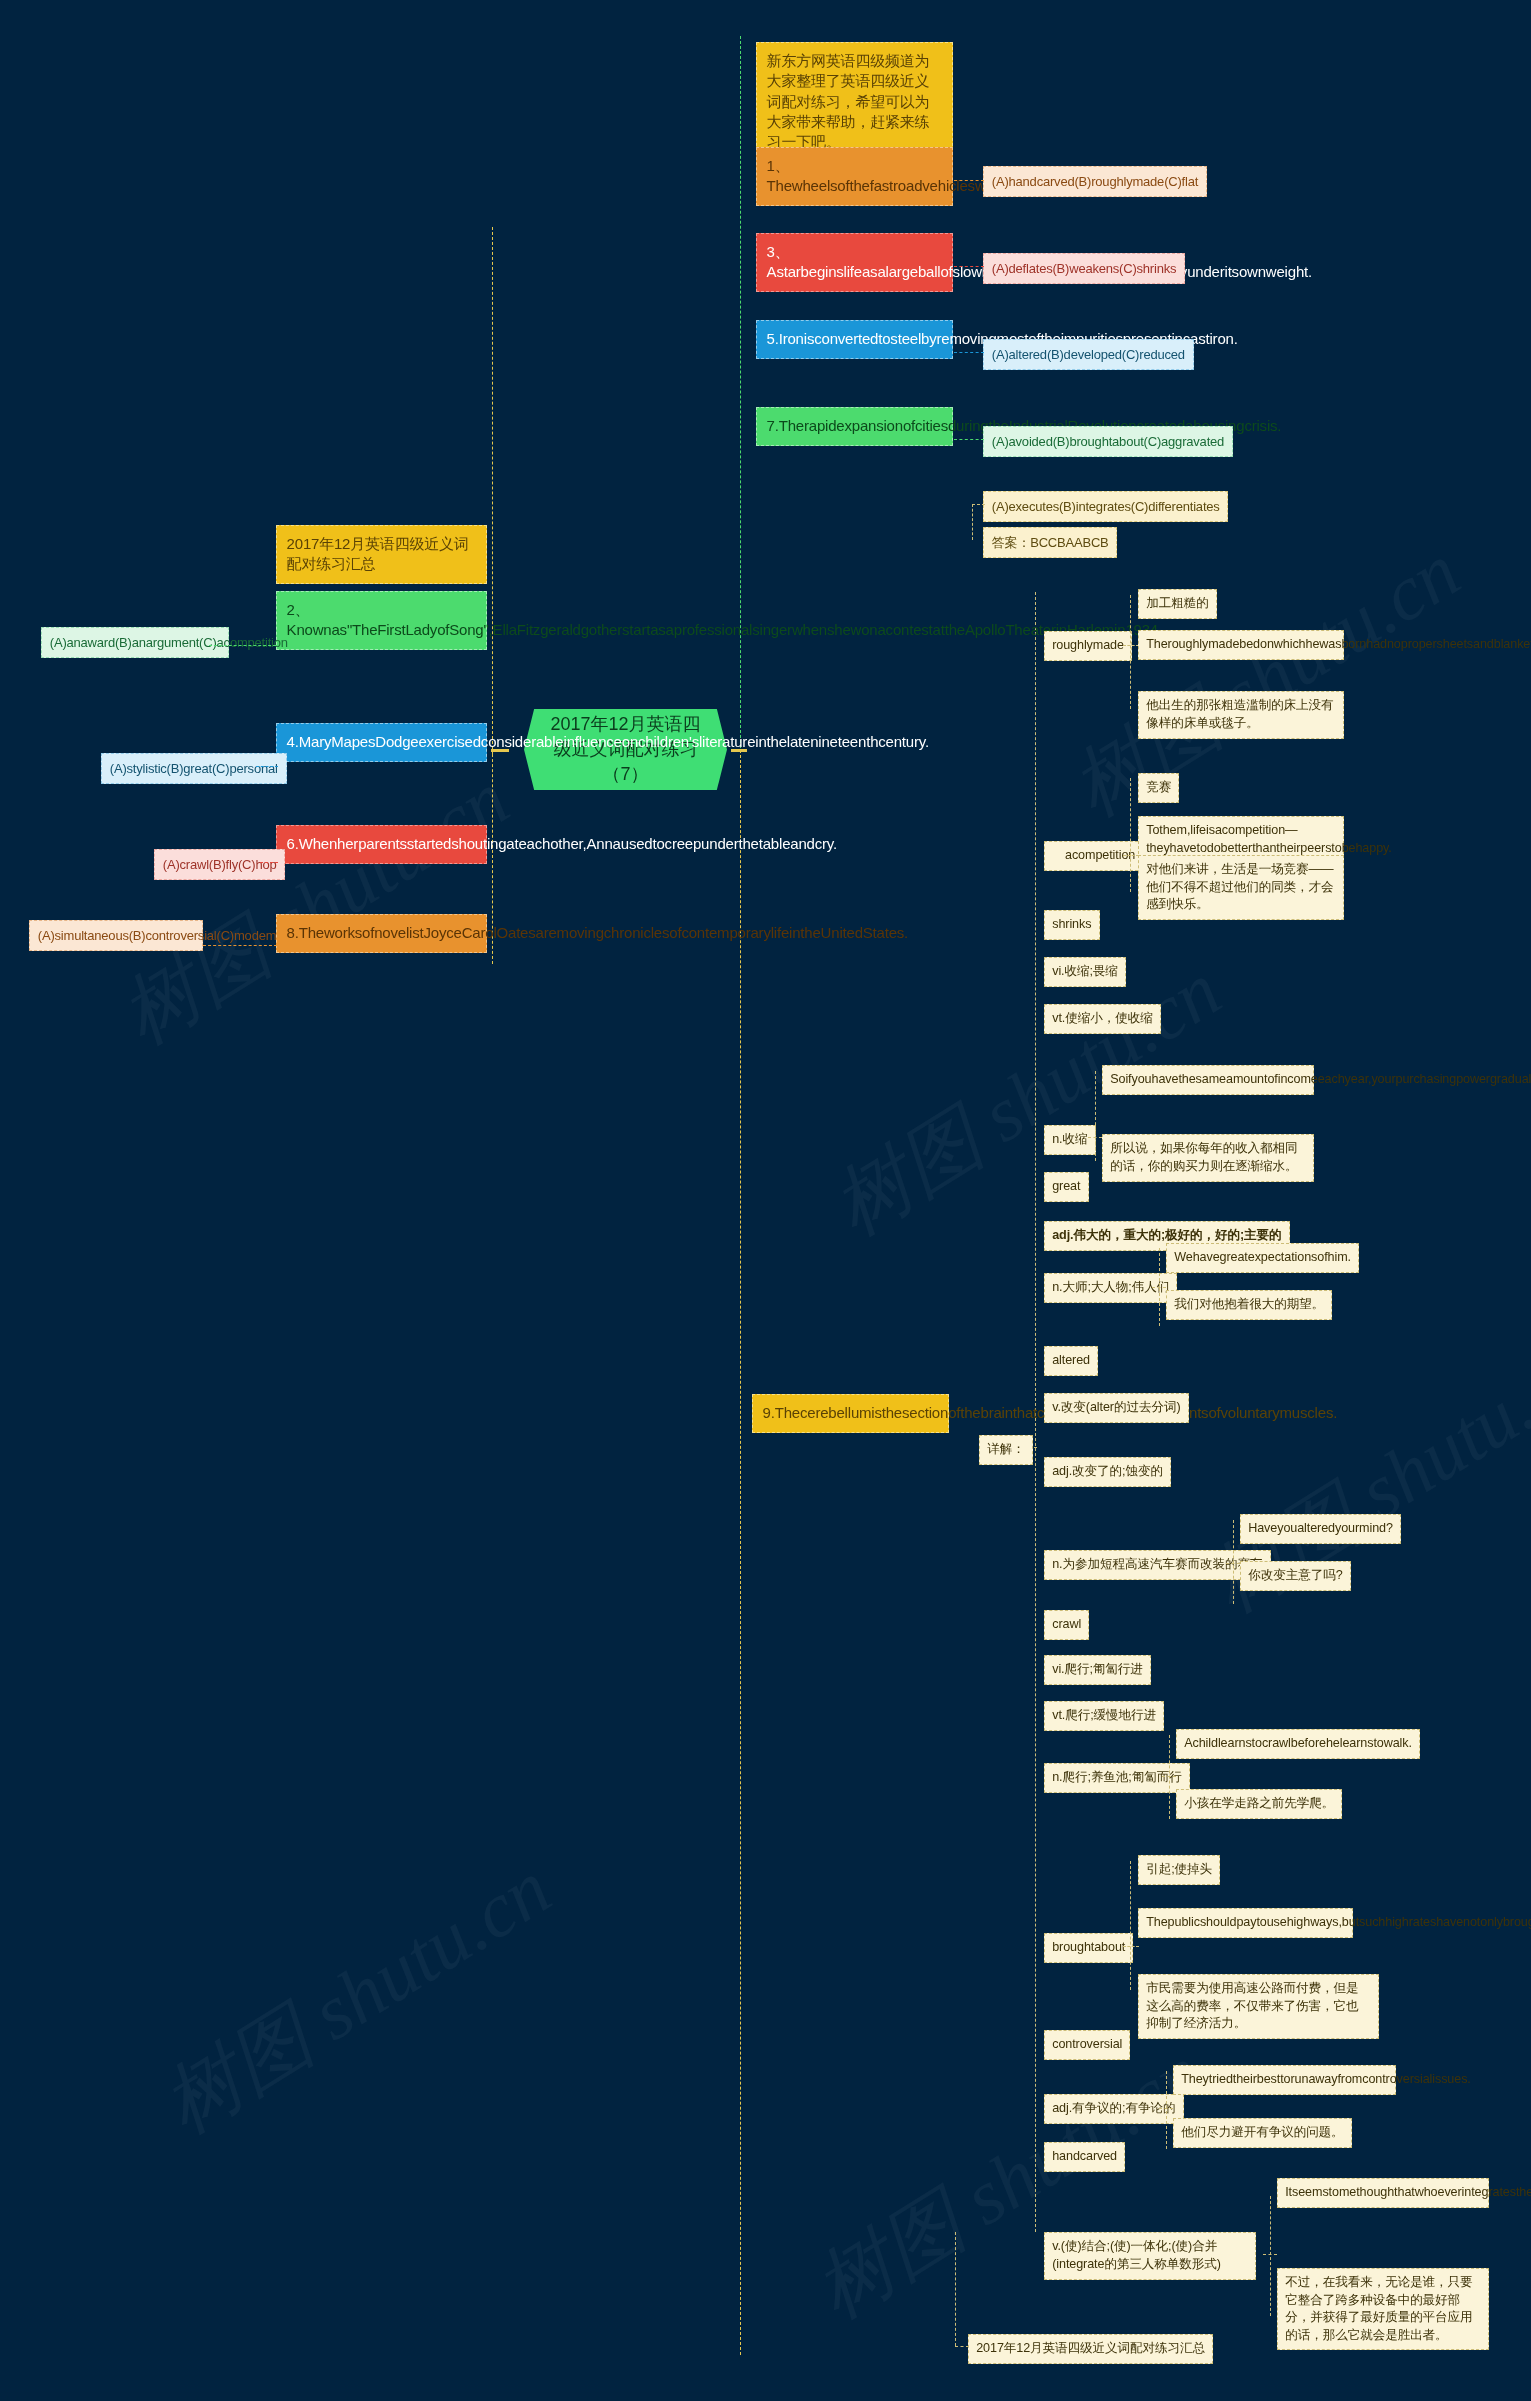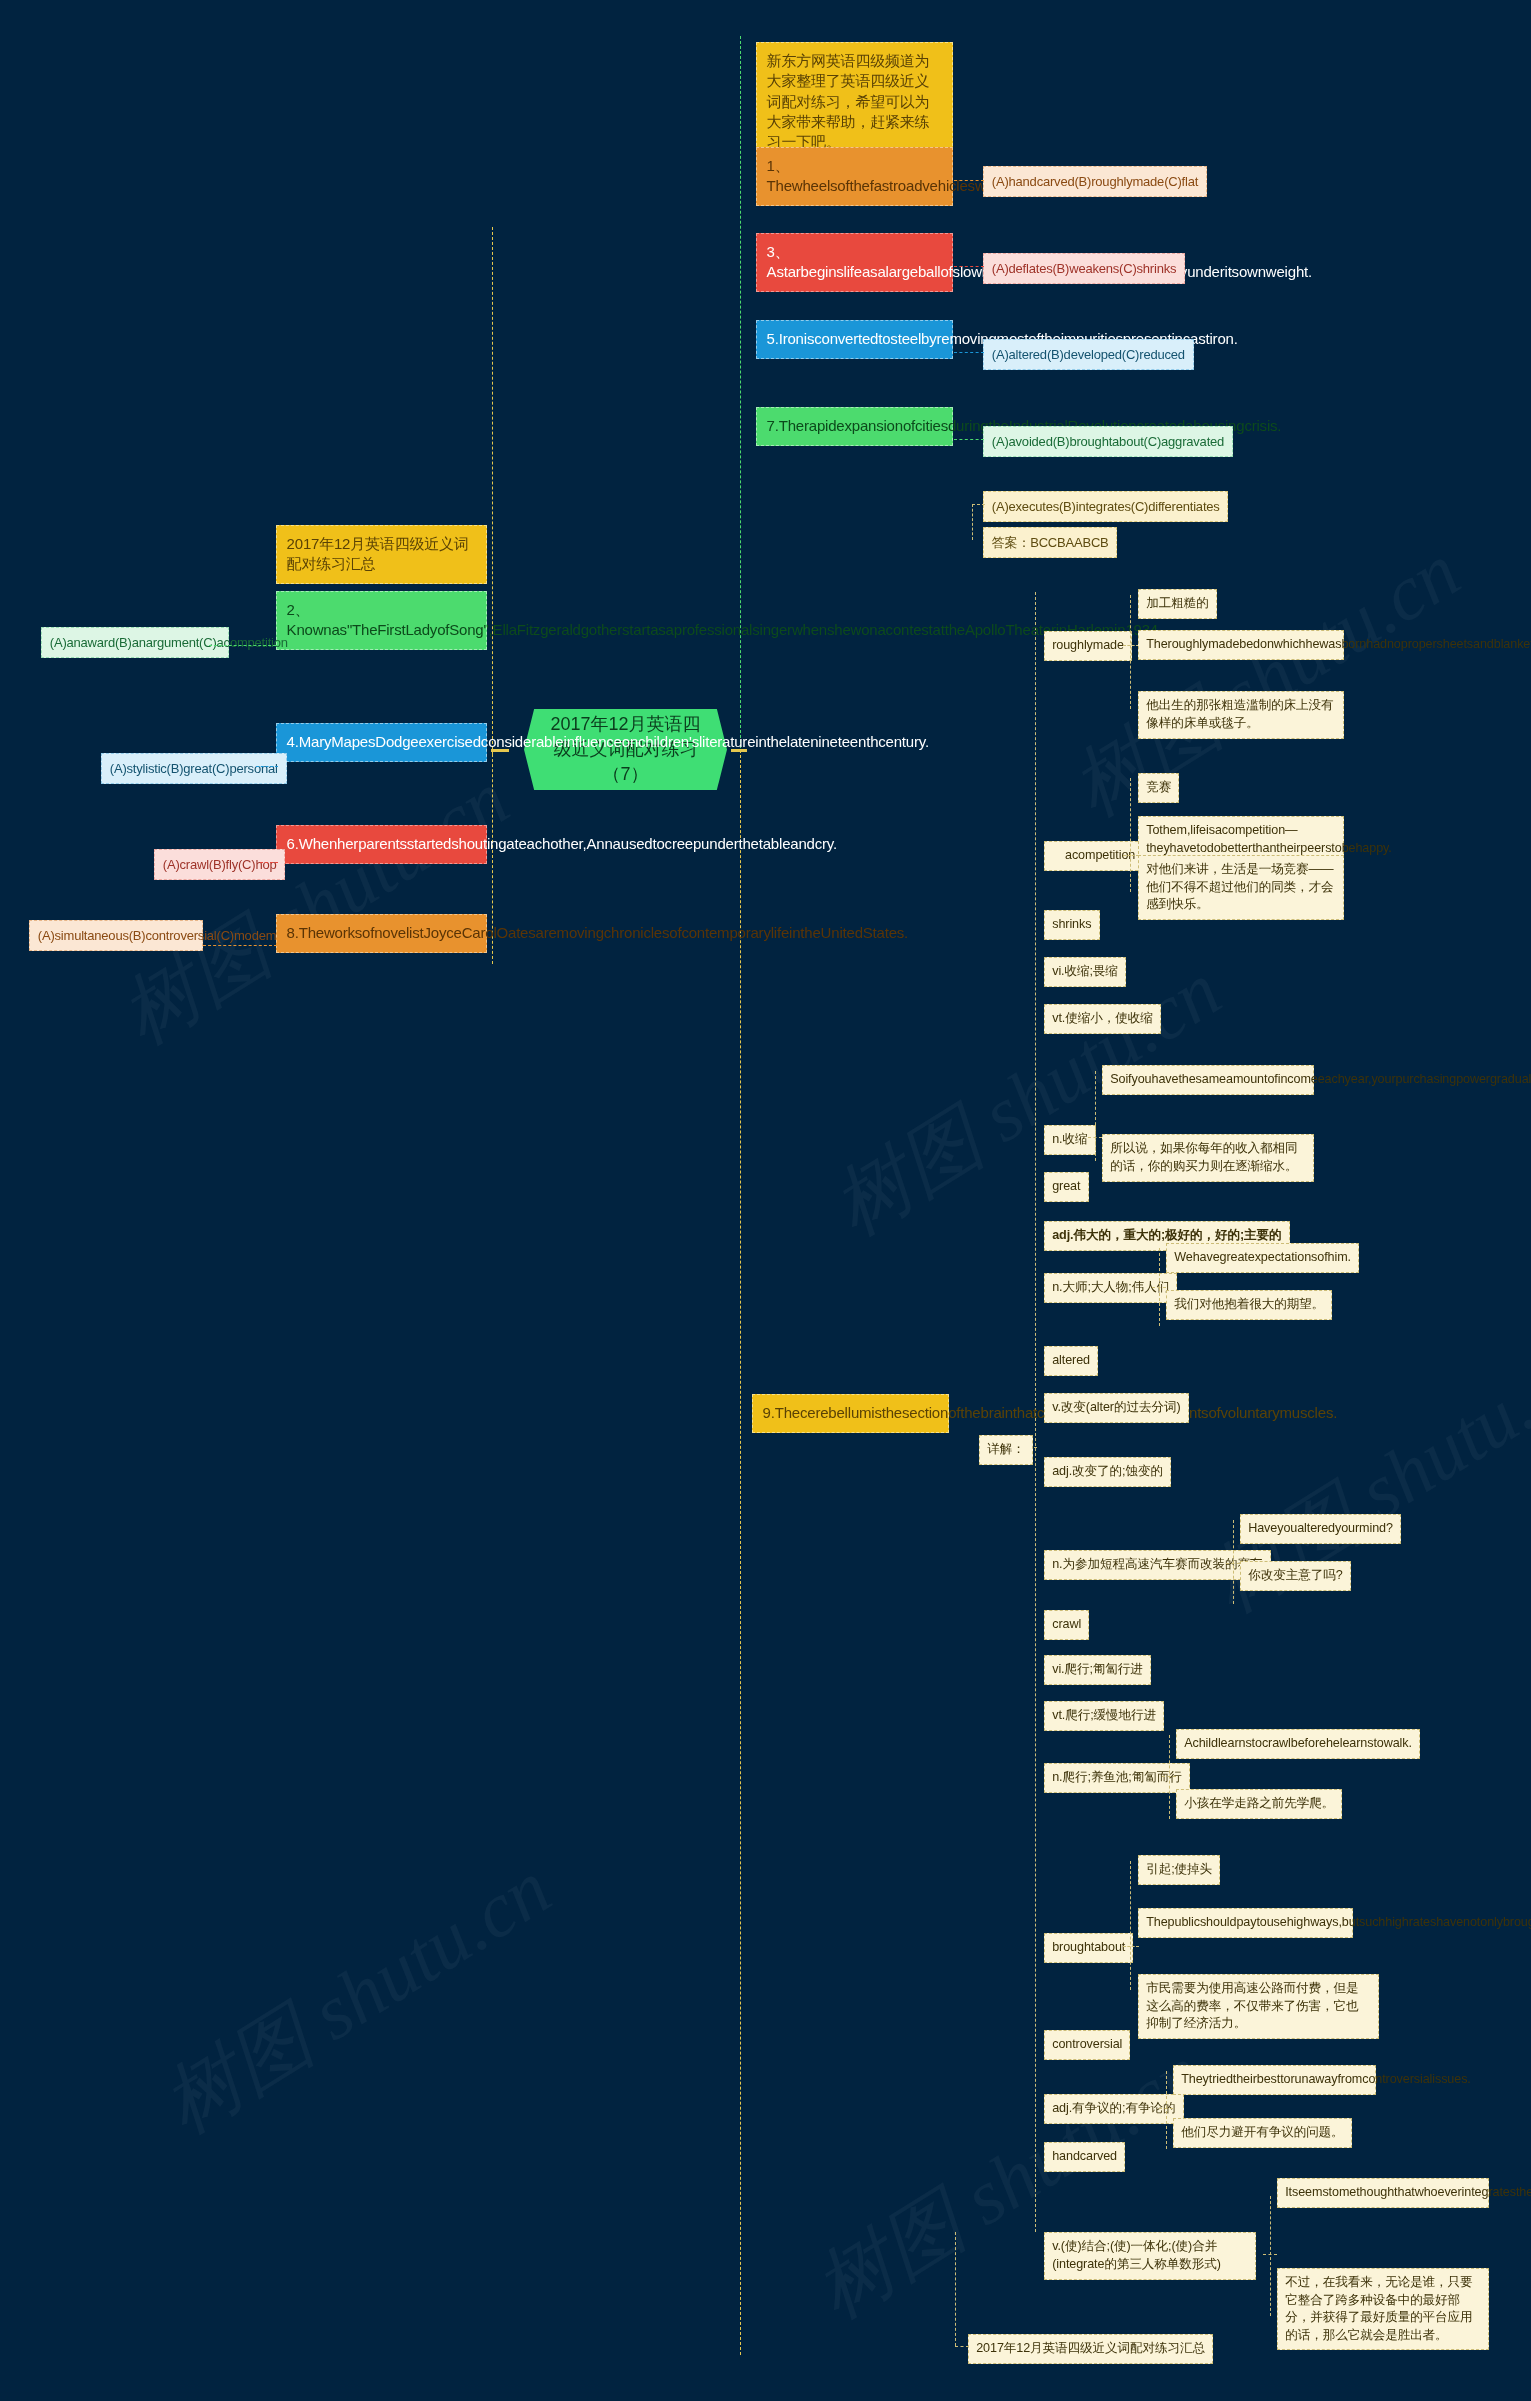--- a/index.html
+++ b/index.html
@@ -286,21 +286,21 @@
 </div>
 
 <div class="d" style="left:1044px;top:2030px;">
   <span>controversial</span>
 </div>
 <div class="d" style="left:1044px;top:2094px;">
   <span>adj.有争议的;有争论的</span>
 </div>
 <div class="ln vspine" style="left:1166px;top:2071px;height:78px;"></div>
 <div class="ln hln" style="left:1159px;top:2108px;width:14.4px;"></div>
-<div class="d" style="left:1173px;top:2065px;width:203px;">
+<div class="d" style="left:1173px;top:2065px;width:223px;">
   <span>Theytriedtheirbesttorunawayfromcontroversialissues.</span>
 </div>
 <div class="d" style="left:1173px;top:2118px;white-space:nowrap;">
   <span>他们尽力避开有争议的问题。</span>
 </div>
 
 <div class="d" style="left:1044px;top:2142px;">
   <span>handcarved</span>
 </div>
 <div class="d" style="left:1044px;top:2232px;width:212px;">

